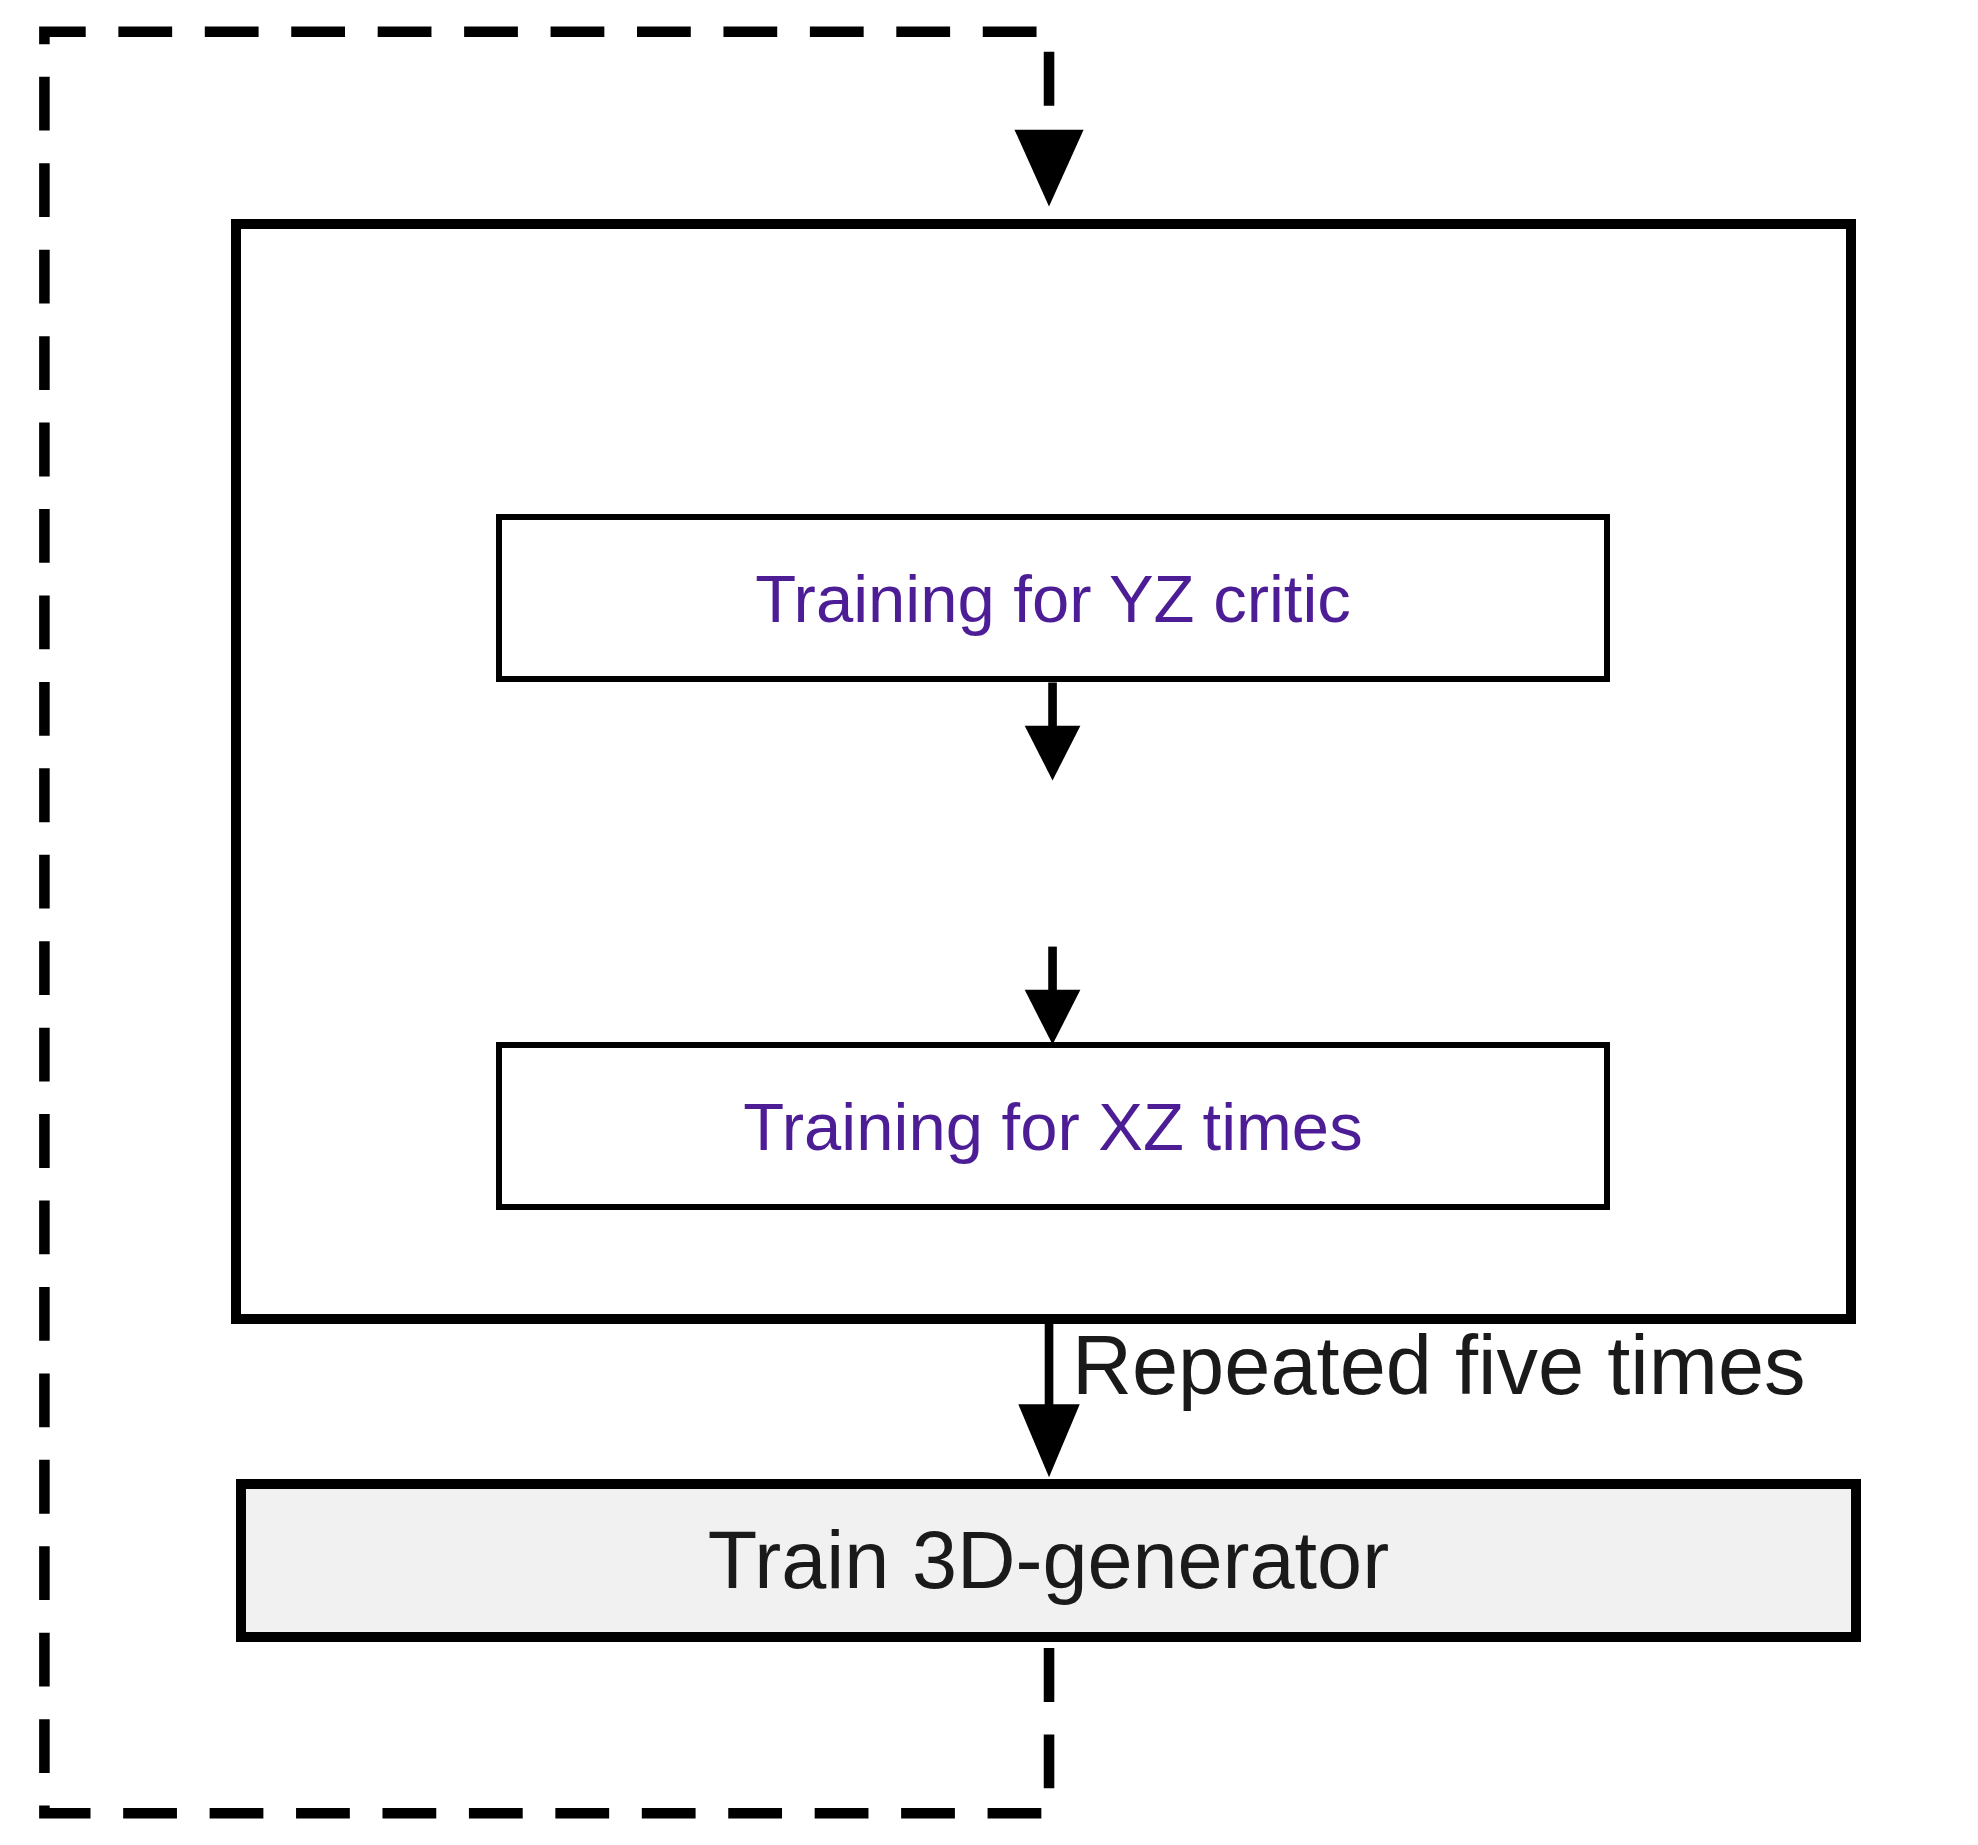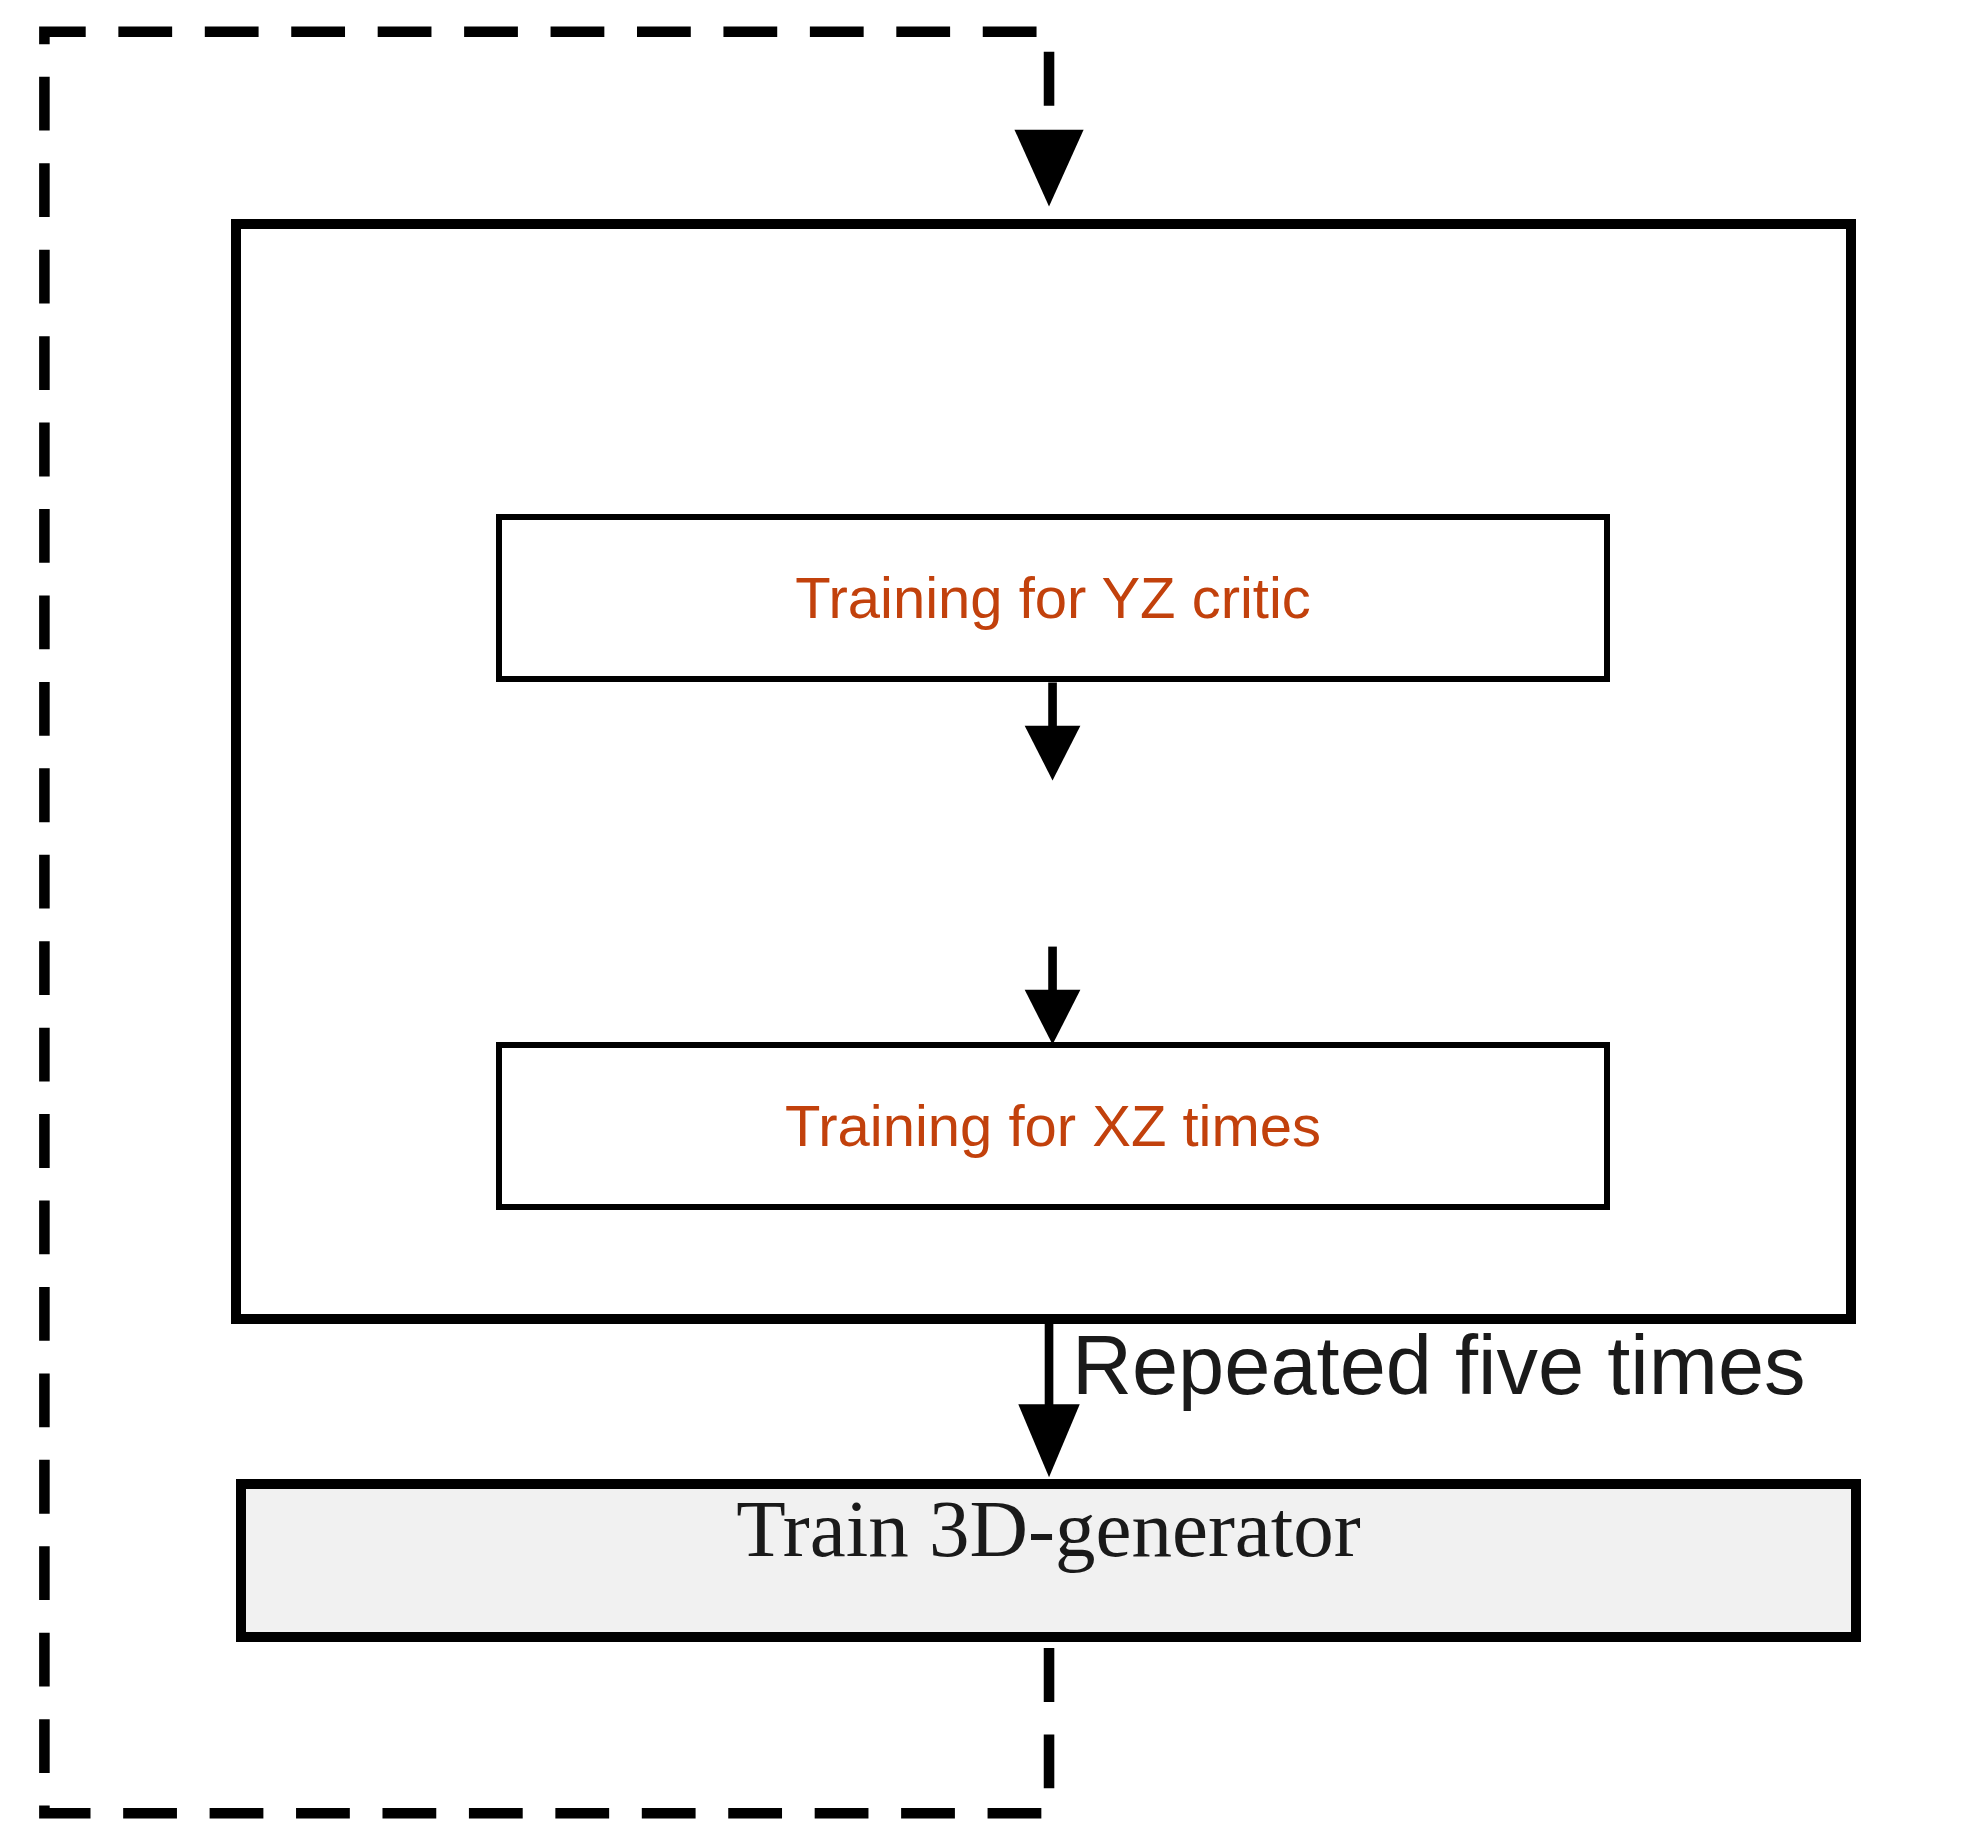--- a/index.html
+++ b/index.html
@@ -75,22 +75,22 @@
     height: 168px;
     left: 255px;
     border: 6.7px solid #000000;
     background: #ffffff;
     box-sizing: border-box;
     display: flex;
     align-items: center;
     justify-content: center;
   }
   .inner-box-label {
-    font-size: 58px;
-    color: #c2410c;
+    font-size: 67px;
+    color: #4c1d95;
     line-height: 1;
     white-space: nowrap;
   }
   #inner-yz { top: 120px; }
   #inner-xy { top: 384px; }
   #inner-xz { top: 648px; }
 
   
   .inner-arrow {
     position: absolute;
@@ -125,23 +125,22 @@
   .generator-box {
     position: absolute;
     left: 236px;
     top: 1479px;
     width: 1625px;
     height: 163px;
     border: 10.6px solid #000000;
     background: #f1f1f1;
     box-sizing: border-box;
     display: flex;
-    align-items: flex-start;
+    align-items: center;
     justify-content: center;
-    font-family: Liberation Serif, serif;
   }
   .generator-label {
     font-size: 81px;
     color: #1a1a1a;
     line-height: 1;
     white-space: nowrap;
   }
 </style>
 </head>
 <body>

